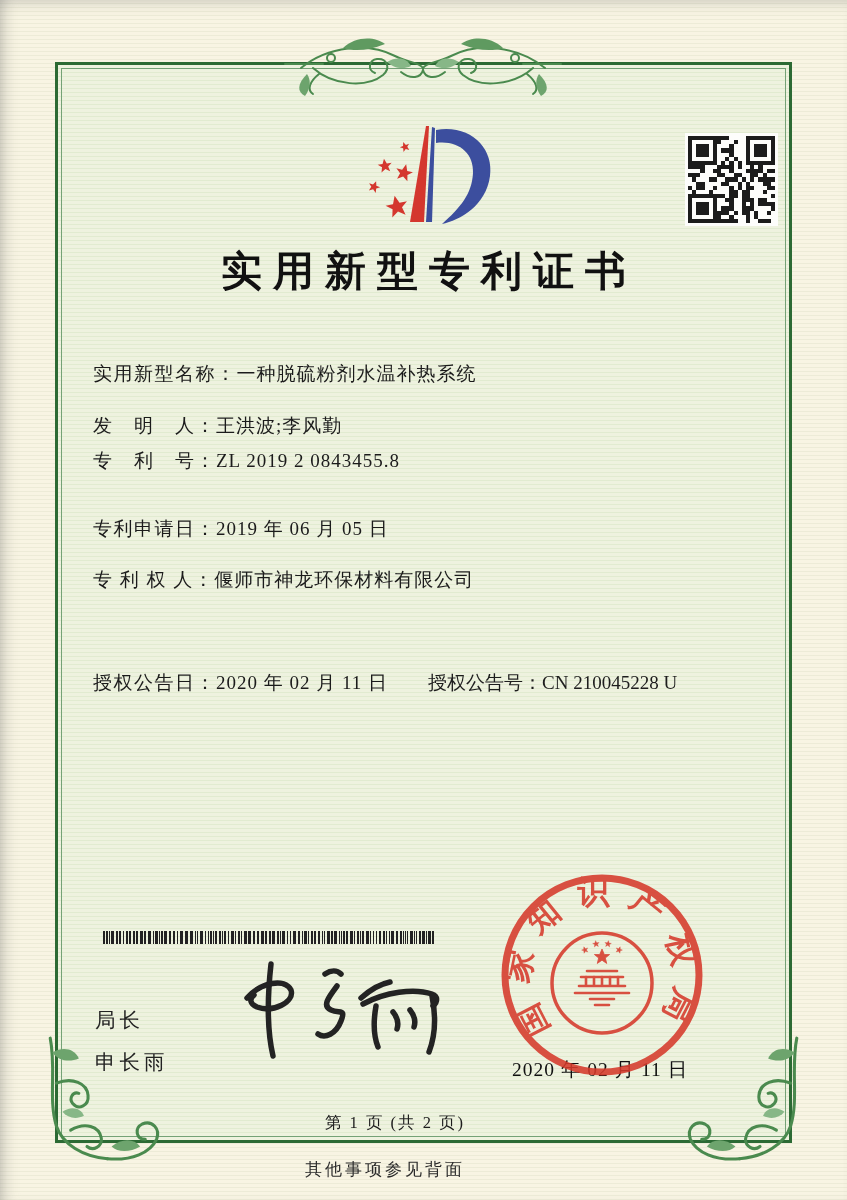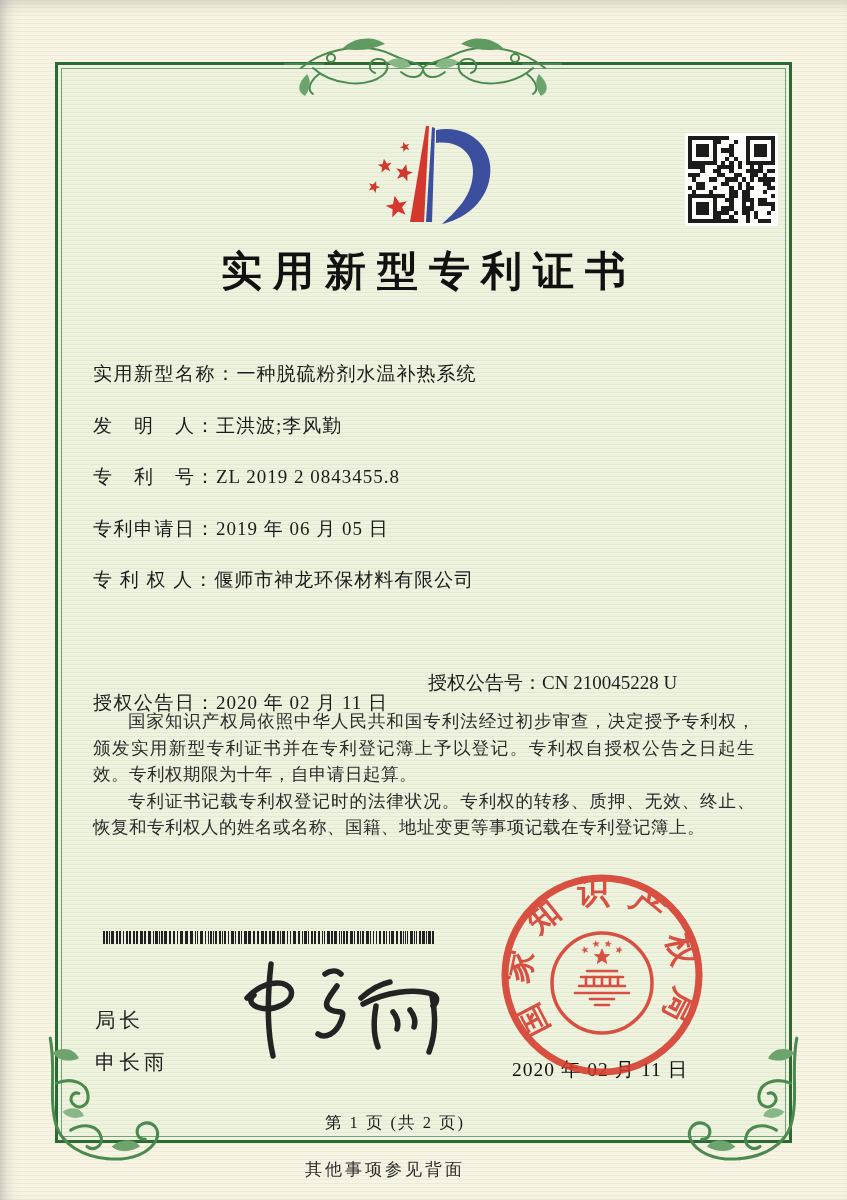--- a/index.html
+++ b/index.html
@@ -19,21 +19,21 @@
   .logo{position:absolute;left:360px;top:110px;width:140px;height:128px;}
   .qr{position:absolute;left:685px;top:133px;width:93px;height:93px;background:#fdfdfb;
       display:grid;grid-template-rows:repeat(21,1fr);grid-template-columns:repeat(21,1fr);padding:3px;box-sizing:border-box;}
   .qr i{background:#1c1c1c;}
   .title{position:absolute;left:55px;top:244px;width:737px;text-align:center;
          font-size:41px;font-weight:bold;letter-spacing:11px;text-indent:11px;color:#111;}
   
   .row{position:absolute;left:93px;font-size:19px;white-space:nowrap;color:#1b1b1b;}
   .row .lbl{letter-spacing:1.5px;}
   .row .val{letter-spacing:1px;}
-  .r0{top:361px}.r1{top:413px}.r2{top:464px}.r3{top:516px}.r4{top:567px}.r5{top:619px}.r6{top:690px}
+  .r0{top:361px}.r1{top:413px}.r2{top:448px}.r3{top:516px}.r4{top:567px}.r5{top:619px}.r6{top:670px}
   .grant-no{position:absolute;left:428px;top:670px;font-size:19px;white-space:nowrap;}
   
   .paras{position:absolute;left:93px;top:708px;width:662px;font-size:17.5px;line-height:26.5px;
          text-align:justify;color:#2b2b2b;letter-spacing:.5px;}
   .paras p{margin:0;text-indent:2em;}
   
   .barcode{position:absolute;left:103px;top:931px;width:335px;height:13px;}
   .barcode b{position:absolute;top:0;bottom:0;background:#222;}
   .signature{position:absolute;left:233px;top:946px;width:218px;height:120px;}
   .director{position:absolute;left:95px;top:980px;font-size:20.5px;letter-spacing:4px;color:#222;margin-top:26px;}
@@ -338,24 +338,20 @@
   <div class="title">实用新型专利证书</div>
 
   <div class="row r0"><span class="lbl">实用新型名称：</span><span class="val">一种脱硫粉剂水温补热系统</span></div>
   <div class="row r1"><span class="lbl">发　明　人：</span><span class="val">王洪波;李风勤</span></div>
   <div class="row r2"><span class="lbl">专　利　号：</span><span class="val">ZL 2019 2 0843455.8</span></div>
   <div class="row r3"><span class="lbl">专利申请日：</span><span class="val">2019 年 06 月 05 日</span></div>
   <div class="row r4"><span class="lbl">专 利 权 人：</span><span class="val">偃师市神龙环保材料有限公司</span></div>
   <div class="row r6"><span class="lbl">授权公告日：</span><span class="val">2020 年 02 月 11 日</span></div>
   <div class="grant-no"><span class="lbl">授权公告号：</span><span class="val">CN 210045228 U</span></div>
 
-  <div class="paras">
-    <p>国家知识产权局依照中华人民共和国专利法经过初步审查，决定授予专利权，颁发实用新型专利证书并在专利登记簿上予以登记。专利权自授权公告之日起生效。专利权期限为十年，自申请日起算。</p>
-    <p>专利证书记载专利权登记时的法律状况。专利权的转移、质押、无效、终止、恢复和专利权人的姓名或名称、国籍、地址变更等事项记载在专利登记簿上。</p>
-  </div>
 
   <div class="barcode" id="barcode">
       <b style="left:0px;width:2px"></b>
       <b style="left:3px;width:2px"></b>
       <b style="left:6px;width:1px"></b>
       <b style="left:8px;width:3px"></b>
       <b style="left:13px;width:2px"></b>
       <b style="left:16px;width:2px"></b>
       <b style="left:20px;width:1px"></b>
       <b style="left:23px;width:2px"></b>

